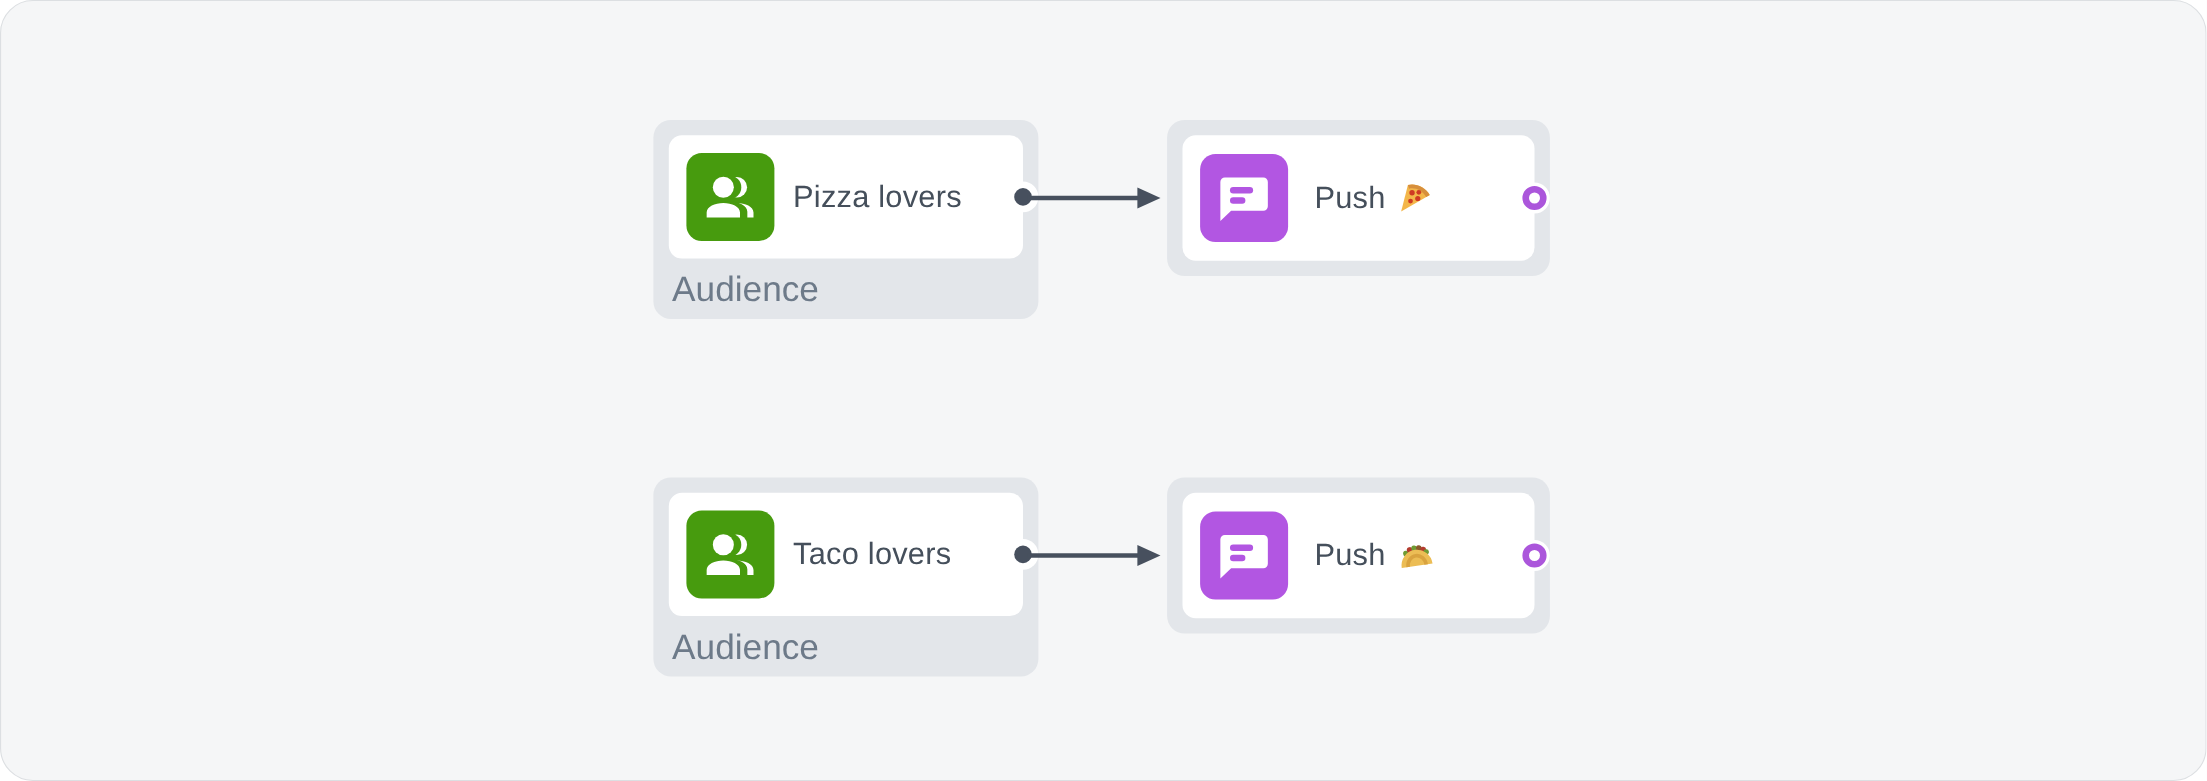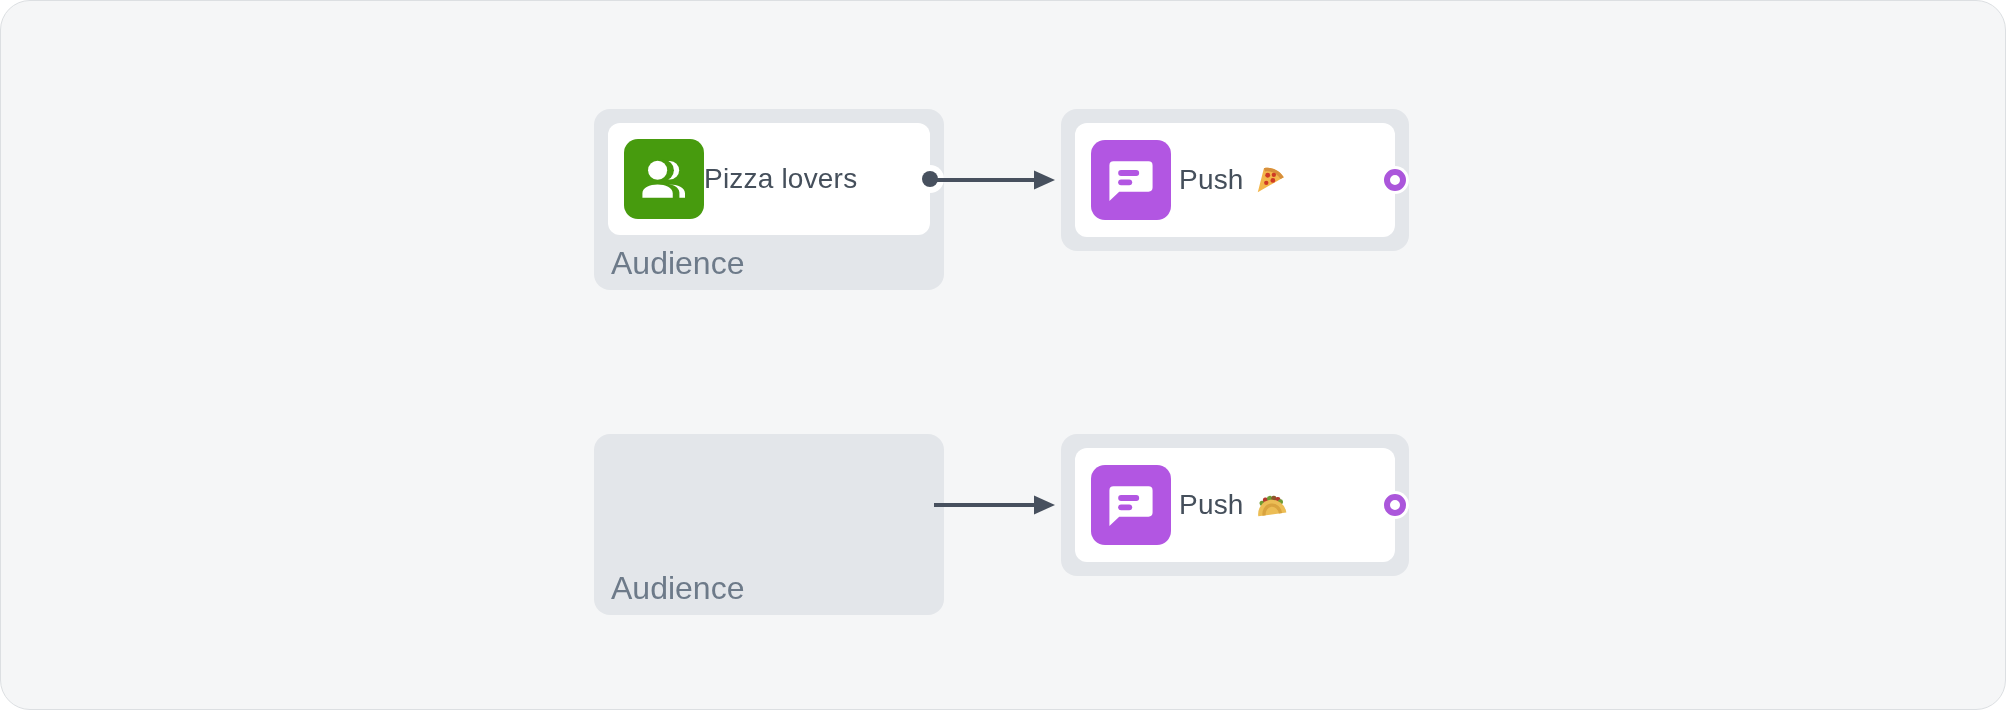--- a/index.html
+++ b/index.html
@@ -11,22 +11,22 @@
   }
   .node{position:absolute;background:var(--node-shell,#e3e6ea);border-radius:16px;}
   .r1{top:108px}
   .r2{top:433px}
   .audience{left:593px;width:350px;height:181px;}
   .push{left:1060px;width:348px;height:142px;}
   .card{
     position:absolute;left:14px;top:14px;background:#ffffff;border-radius:12px;
     display:flex;align-items:center;padding-left:16px;box-sizing:border-box;
   }
-  .audience .card{width:322px;height:112px;}
-  .push .card{width:320px;height:114px;gap:8px;}
+  .audience .card{width:322px;height:112px;gap:17px;}
+  .push .card{width:320px;height:114px;gap:24px;}
   .nicon{
     width:80px;height:80px;border-radius:14px;flex:0 0 auto;
     display:flex;align-items:center;justify-content:center;
   }
   .nicon svg{width:56px;height:56px;display:block;}
   .green-bg{background:var(--audience-green,#479b0e);}
   .purple-bg{background:var(--push-purple,#b256e2);}
   .cover{fill:var(--audience-green,#479b0e);}
   .bar{fill:var(--push-purple,#b256e2);}
   .title{
@@ -108,20 +108,35 @@
             <circle cx="20" cy="18.5" r="2.5" fill="#cf3a24"></circle>
           </svg>
         </span>
       </span>
       <span class="bump"></span>
       <span class="port port-ring"></span>
     </div>
   </div>
 
   <div class="node audience r2">
+    <div class="card">
+      <span class="nicon green-bg">
+        <svg viewBox="0 0 48 48" aria-hidden="true">
+          <circle cx="29" cy="16.5" r="8" fill="#fff"></circle>
+          <path fill="#fff" d="M29 28.8c6.6 0 13 2.8 13 7.4V40H16v-3.8c0-4.6 6.4-7.4 13-7.4Z"></path>
+          <circle class="cover" cx="23.5" cy="16.5" r="9"></circle>
+          <path class="cover" d="M23 27.6c7.2 0 14.2 3 14.2 8V41H8.8v-5.4c0-5 7-8 14.2-8Z"></path>
+          <circle cx="18.5" cy="16.5" r="8.2" fill="#fff"></circle>
+          <path fill="#fff" d="M18.5 28.8c6.6 0 13 2.8 13 7.4V40h-26v-3.8c0-4.6 6.4-7.4 13-7.4Z"></path>
+        </svg>
+      </span>
+      <span class="title">Taco lovers</span>
+      <span class="bump"></span>
+      <span class="port port-dot"></span>
+    </div>
     <div class="type-label">Audience</div>
   </div>
 
   <svg class="arrow a2" viewBox="0 0 122 24">
     <line x1="0" y1="12" x2="101" y2="12"></line>
     <polygon points="100,2.5 121,12 100,21.5"></polygon>
   </svg>
 
   <div class="node push r2">
     <div class="card">

